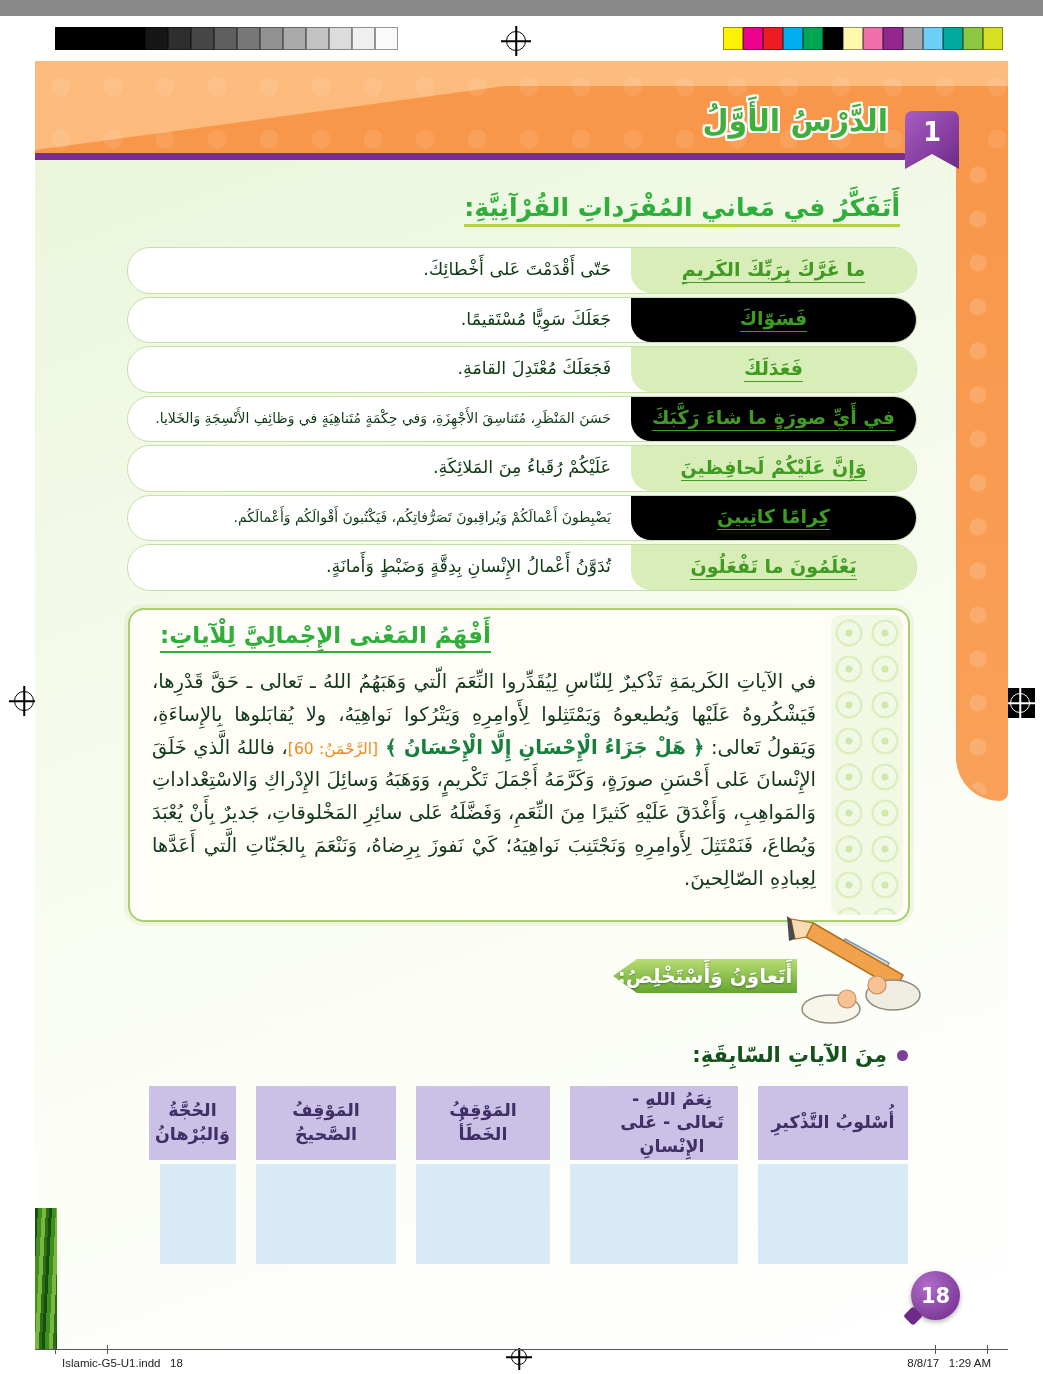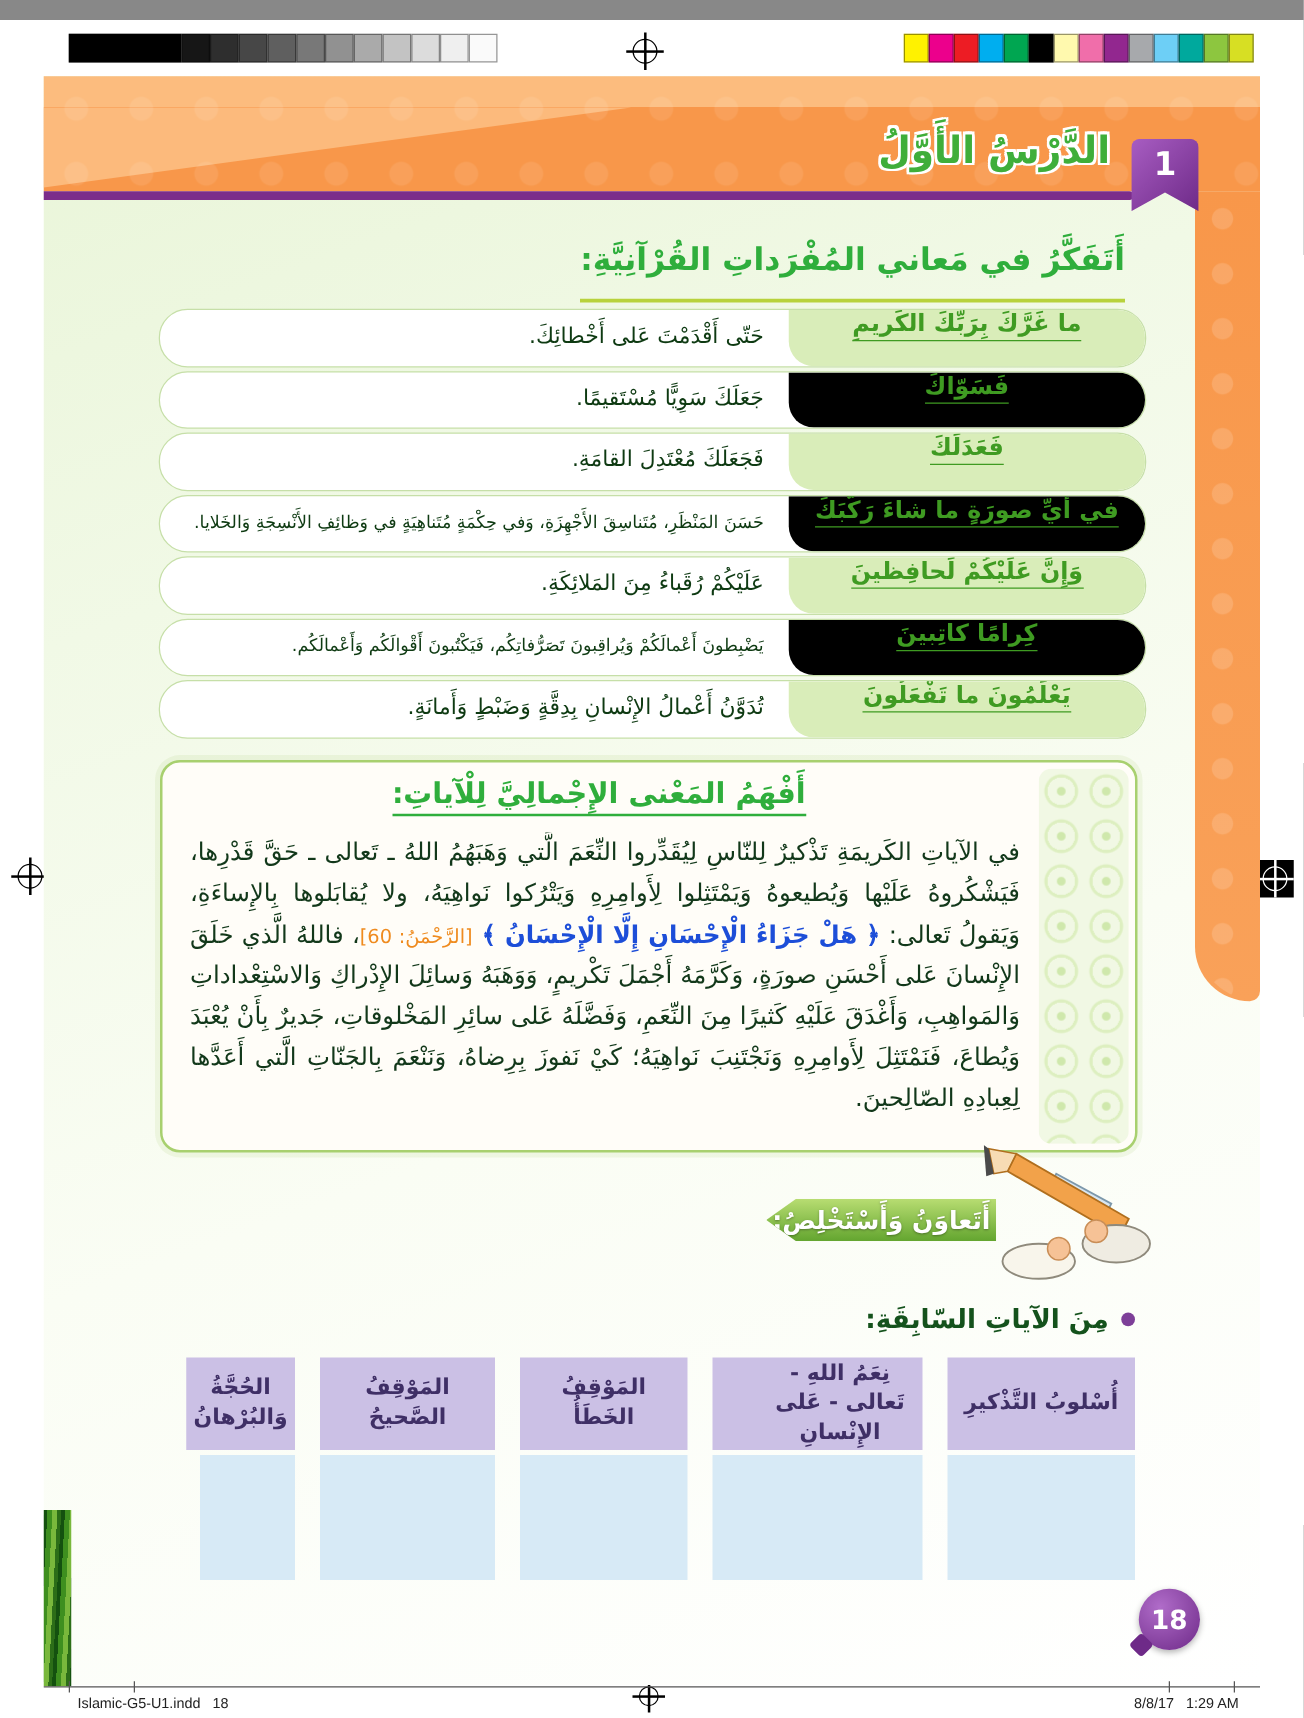--- a/index.html
+++ b/index.html
@@ -70,32 +70,32 @@
   .right-strip::before {
     content:""; position:absolute; inset:0; border-bottom-left-radius:54px;
     background-image:radial-gradient(circle, rgba(255,255,255,.15) 8px, transparent 9px);
     background-size:44px 44px;
   }
 
   
   .vocab-title {
     position:absolute; top:132px; right:108px; direction:rtl;
     font-size:25px; font-weight:bold; color:#2fae3c;
-    padding-bottom:17px; border-bottom:3px solid #b8d23c;
+    padding-bottom:2px; border-bottom:3px solid #b8d23c;
   }
   .vocab-rows {
     position:absolute; top:186px; left:92px; width:790px;
     display:flex; flex-direction:column; gap:3px; direction:rtl;
   }
   .vrow {
     display:flex; align-items:stretch; height:46.5px; background:#fff;
     border:1.5px solid #c6dfa8; border-radius:23px; overflow:hidden;
   }
   .vterm {
-    flex:0 0 285px; display:flex; align-items:flex-start; justify-content:center;
+    flex:0 0 285px; display:flex; align-items:center; justify-content:center;
     font-weight:bold; font-size:19px; color:#3f9b22;
     border-radius:0 0 0 20px;
   }
   .vterm .term-text { border-bottom:1.6px solid currentColor; padding-bottom:2px; }
   .tone-green  .vterm { background:#d9edb9; }
   .tone-orange .vterm { background:#000000; }
   .vmeaning {
     flex:1; display:flex; align-items:center; padding:0 20px 0 12px;
     font-size:17.5px; color:#0e3a12; line-height:1.25;
   }
@@ -108,31 +108,31 @@
     box-shadow:0 0 0 4px rgba(168,208,111,.14);
   }
   .ornament {
     position:absolute; top:5px; bottom:5px; right:5px; width:72px; border-radius:10px;
     background-color:#f1f8e4;
     background-image:
       radial-gradient(circle at 50% 50%, #cfe8ac 0 3px, transparent 4px),
       radial-gradient(circle at 50% 50%, transparent 11px, #ddefc0 11px 13px, transparent 14px);
     background-size:36px 36px;
   }
-  .meaning-title { position:absolute; top:12px; right:110px; left:30px; text-align:center; direction:rtl; }
+  .meaning-title { position:absolute; top:12px; right:110px; left:30px; text-align:left; direction:rtl; }
   .meaning-title span {
     display:inline-block; font-size:23px; font-weight:bold; color:#2fae3c;
     border-bottom:2.5px solid #2fae3c; padding-bottom:3px;
   }
   .meaning-text {
     position:absolute; top:56px; right:92px; left:22px; bottom:8px; overflow:hidden;
     direction:rtl; text-align:justify;
     font-size:19.5px; line-height:1.68; color:#12381a; font-weight:500;
   }
-  .quran-quote { color:#1d4ed8; font-weight:bold; }
+  .quran-quote { color:#15803d; font-weight:bold; }
   .quote-ref { color:#ef8b1f; font-size:15.5px; }
 
   
   .banner {
     position:absolute; top:898px; left:578px; width:184px; height:34px; direction:rtl;
     background:linear-gradient(180deg,#b8dd72,#63a52f);
     clip-path:polygon(13% 0,100% 0,100% 100%,13% 100%,0 50%);
     display:flex; align-items:center; justify-content:center;
     color:#fff; font-weight:bold; font-size:20px;
     text-shadow:0 1px 2px rgba(0,0,0,.35);

